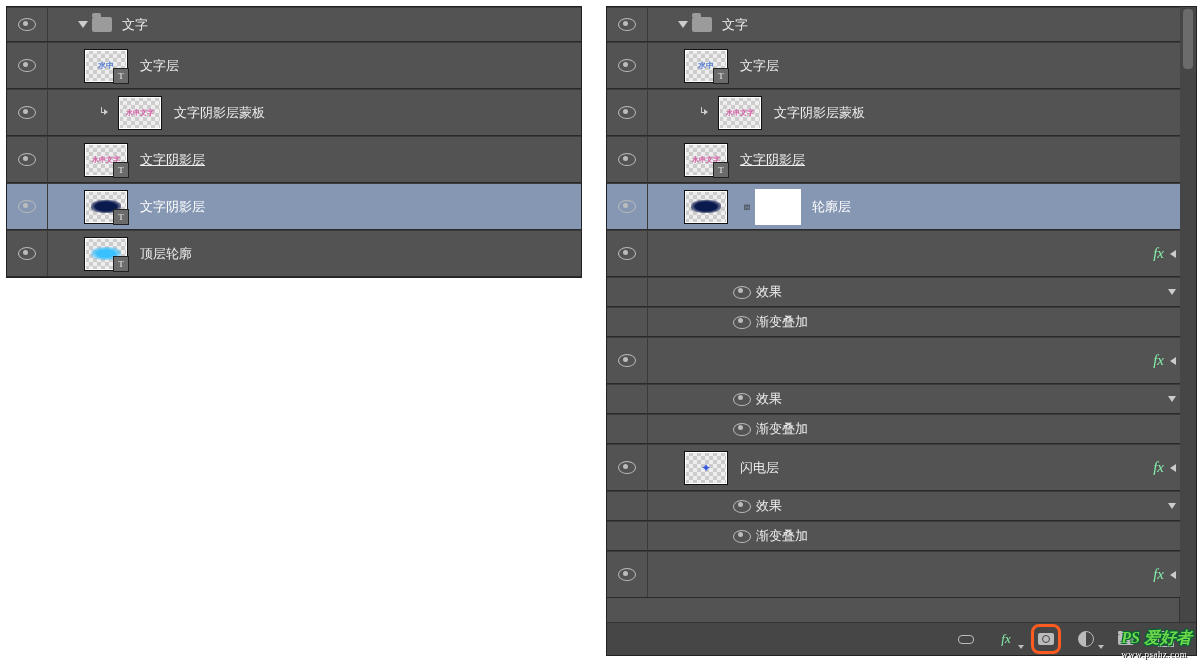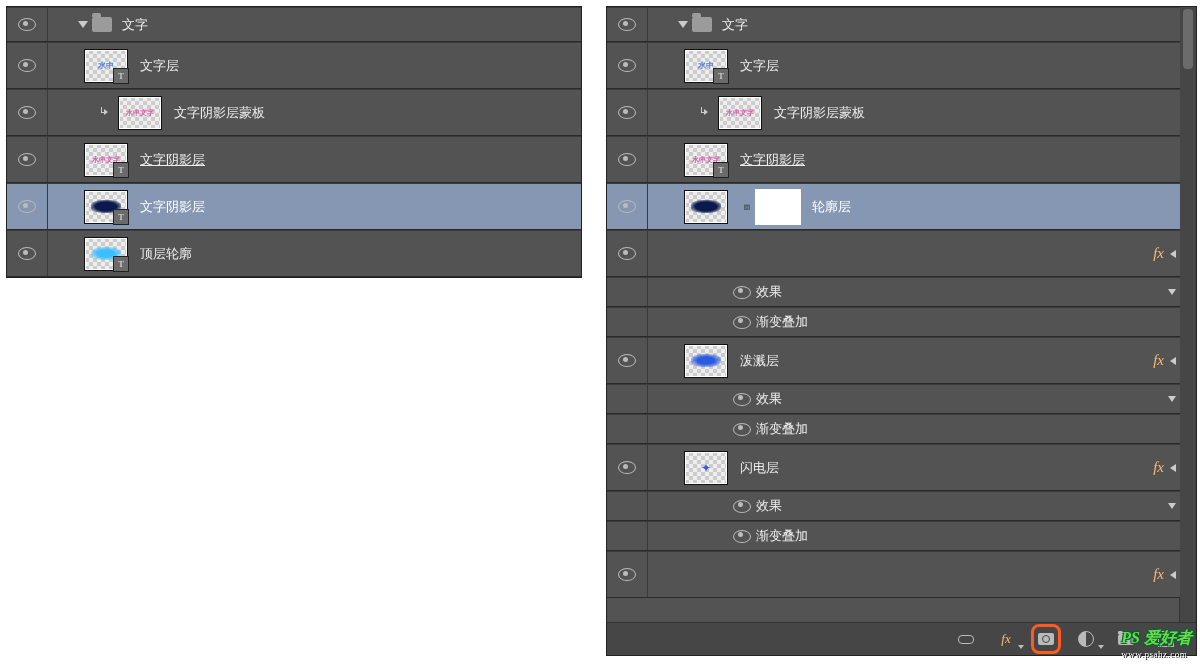--- a/index.html
+++ b/index.html
@@ -147,21 +147,21 @@
     content:""; position:absolute; left:6px; top:2px;
     width:0;height:0;border-top:3px solid transparent;border-bottom:3px solid transparent;
     border-left:4px solid #ccc;
   }
   .label { color:inherit; }
   .label.underline { text-decoration: underline; }
   .fx-col {
     position:absolute; right:4px; top:0; bottom:0;
     display:flex;align-items:center; gap:6px;
   }
-  .fx-text { font-style:italic; color:#fdba74; font-family:Georgia,serif; font-size:15px;}
+  .fx-text { font-style:italic; color:#86efac; font-family:Georgia,serif; font-size:15px;}
   .fx-caret {
     width:0;height:0;
     border-top:4px solid transparent;border-bottom:4px solid transparent;
     border-right:6px solid #ccc;
   }
   .fx-caret.down {
     border:none;
     border-left:4px solid transparent;border-right:4px solid transparent;
     border-top:6px solid #ccc;
   }
@@ -449,30 +449,20 @@
         </div>
 
       <span class="label">渐变叠加</span>
 
     </div>
       <div class="row">
     <div class="vis-col">
           <div class="eye"></div>
         </div>
     <div class="sep"></div>
-    <div class="indent-2" style="display:flex;align-items:center;">
-
-      <div class="thumb">
-            <div class="overlay">
-              <div class="ov-blot-blue"></div>
-            </div>
-          </div>
-
-      <span class="label">泼溅层</span>
-    </div>
     <div class="fx-col">
           <span class="fx-text">fx</span>
           <div class="fx-caret"></div>
         </div>
   </div>
       <div class="row sub">
       <div class="vis-col">
           <div class="eye off"></div>
         </div>
       <div class="sep"></div>

